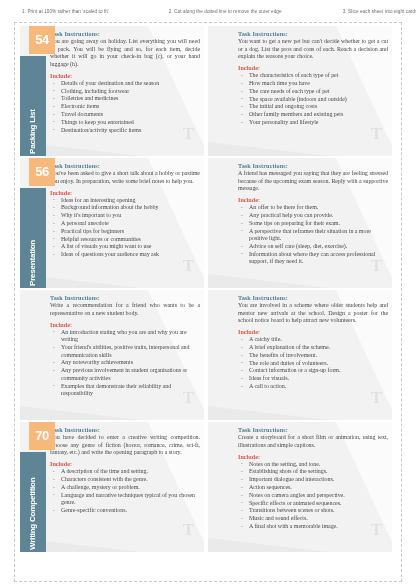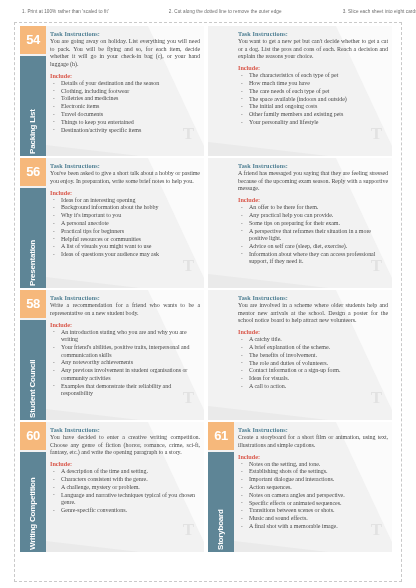--- a/index.html
+++ b/index.html
@@ -108,21 +108,21 @@
   .card-rail {
     position: absolute;
     left: 0;
     top: 0;
     width: 26px;
     height: 130px;
     z-index: 3;
   }
   .card-number {
     position: absolute;
-    top: 0; left: 0;
+    top: 0; left: 9px;
     width: 26px;
     height: 28px;
     background: #f6b87b;
     color: #ffffff;
     font-family: "Liberation Sans", sans-serif;
     font-weight: bold;
     font-size: 13px;
     line-height: 28px;
     text-align: center;
     letter-spacing: -0.5px;
@@ -316,26 +316,20 @@
               <li>A perspective that reframes their situation in a more positive light.</li>
               <li>Advice on self care (sleep, diet, exercise).</li>
               <li>Information about where they can  access professional support, if they need it.</li>
             </ul>
           </div>
         </div>
       </div>
       <div class="card">
         <div class="card-inner">
           <div class="watermark">T</div>
-          <div class="card-rail">
-            <div class="card-number">58</div>
-            <div class="card-label-wrap">
-              <div class="card-label">Student Council</div>
-            </div>
-          </div>
           <div class="card-body">
             <p class="heading-task">Task Instructions:</p>
             <p class="task-text">Write a recommendation for a friend who wants to be a representative on a new student body.</p>
             <p class="heading-include">Include:</p>
             <ul class="include-list">
               <li>An introduction stating who you are and why you are writing</li>
               <li>Your friend's abilities, positive traits, interpersonal  and communication skills</li>
               <li>Any noteworthy achievements</li>
               <li>Any previous involvement in student organisations or community activities</li>
               <li>Examples that demonstrate their reliability and responsibility</li>
@@ -359,21 +353,21 @@
               <li>Ideas for visuals.</li>
               <li>A call to action.</li>
             </ul>
           </div>
         </div>
       </div>
       <div class="card">
         <div class="card-inner">
           <div class="watermark">T</div>
           <div class="card-rail">
-            <div class="card-number">60</div>
+            <div class="card-number">70</div>
             <div class="card-label-wrap">
               <div class="card-label">Writing Competition</div>
             </div>
           </div>
           <div class="card-body">
             <p class="heading-task">Task Instructions:</p>
             <p class="task-text">You have decided to enter a creative writing competition.  Choose any genre of fiction (horror, romance, crime, sci-fi, fantasy, etc.) and write the opening paragraph to a story.</p>
             <p class="heading-include">Include:</p>
             <ul class="include-list">
               <li>A description of the time and setting.</li>
@@ -381,26 +375,20 @@
               <li>A challenge, mystery or problem.</li>
               <li>Language and narrative techniques typical of you chosen genre.</li>
               <li>Genre-specific conventions.</li>
             </ul>
           </div>
         </div>
       </div>
       <div class="card">
         <div class="card-inner">
           <div class="watermark">T</div>
-          <div class="card-rail">
-            <div class="card-number">61</div>
-            <div class="card-label-wrap">
-              <div class="card-label">Storyboard</div>
-            </div>
-          </div>
           <div class="card-body">
             <p class="heading-task">Task Instructions:</p>
             <p class="task-text">Create a storyboard for a short film or animation, using text, illustrations and simple captions.</p>
             <p class="heading-include">Include:</p>
             <ul class="include-list">
               <li>Notes on the setting, and tone.</li>
               <li>Establishing shots of the settings.</li>
               <li>Important dialogue and interactions.</li>
               <li>Action sequences.</li>
               <li>Notes on camera angles and perspective.</li>

